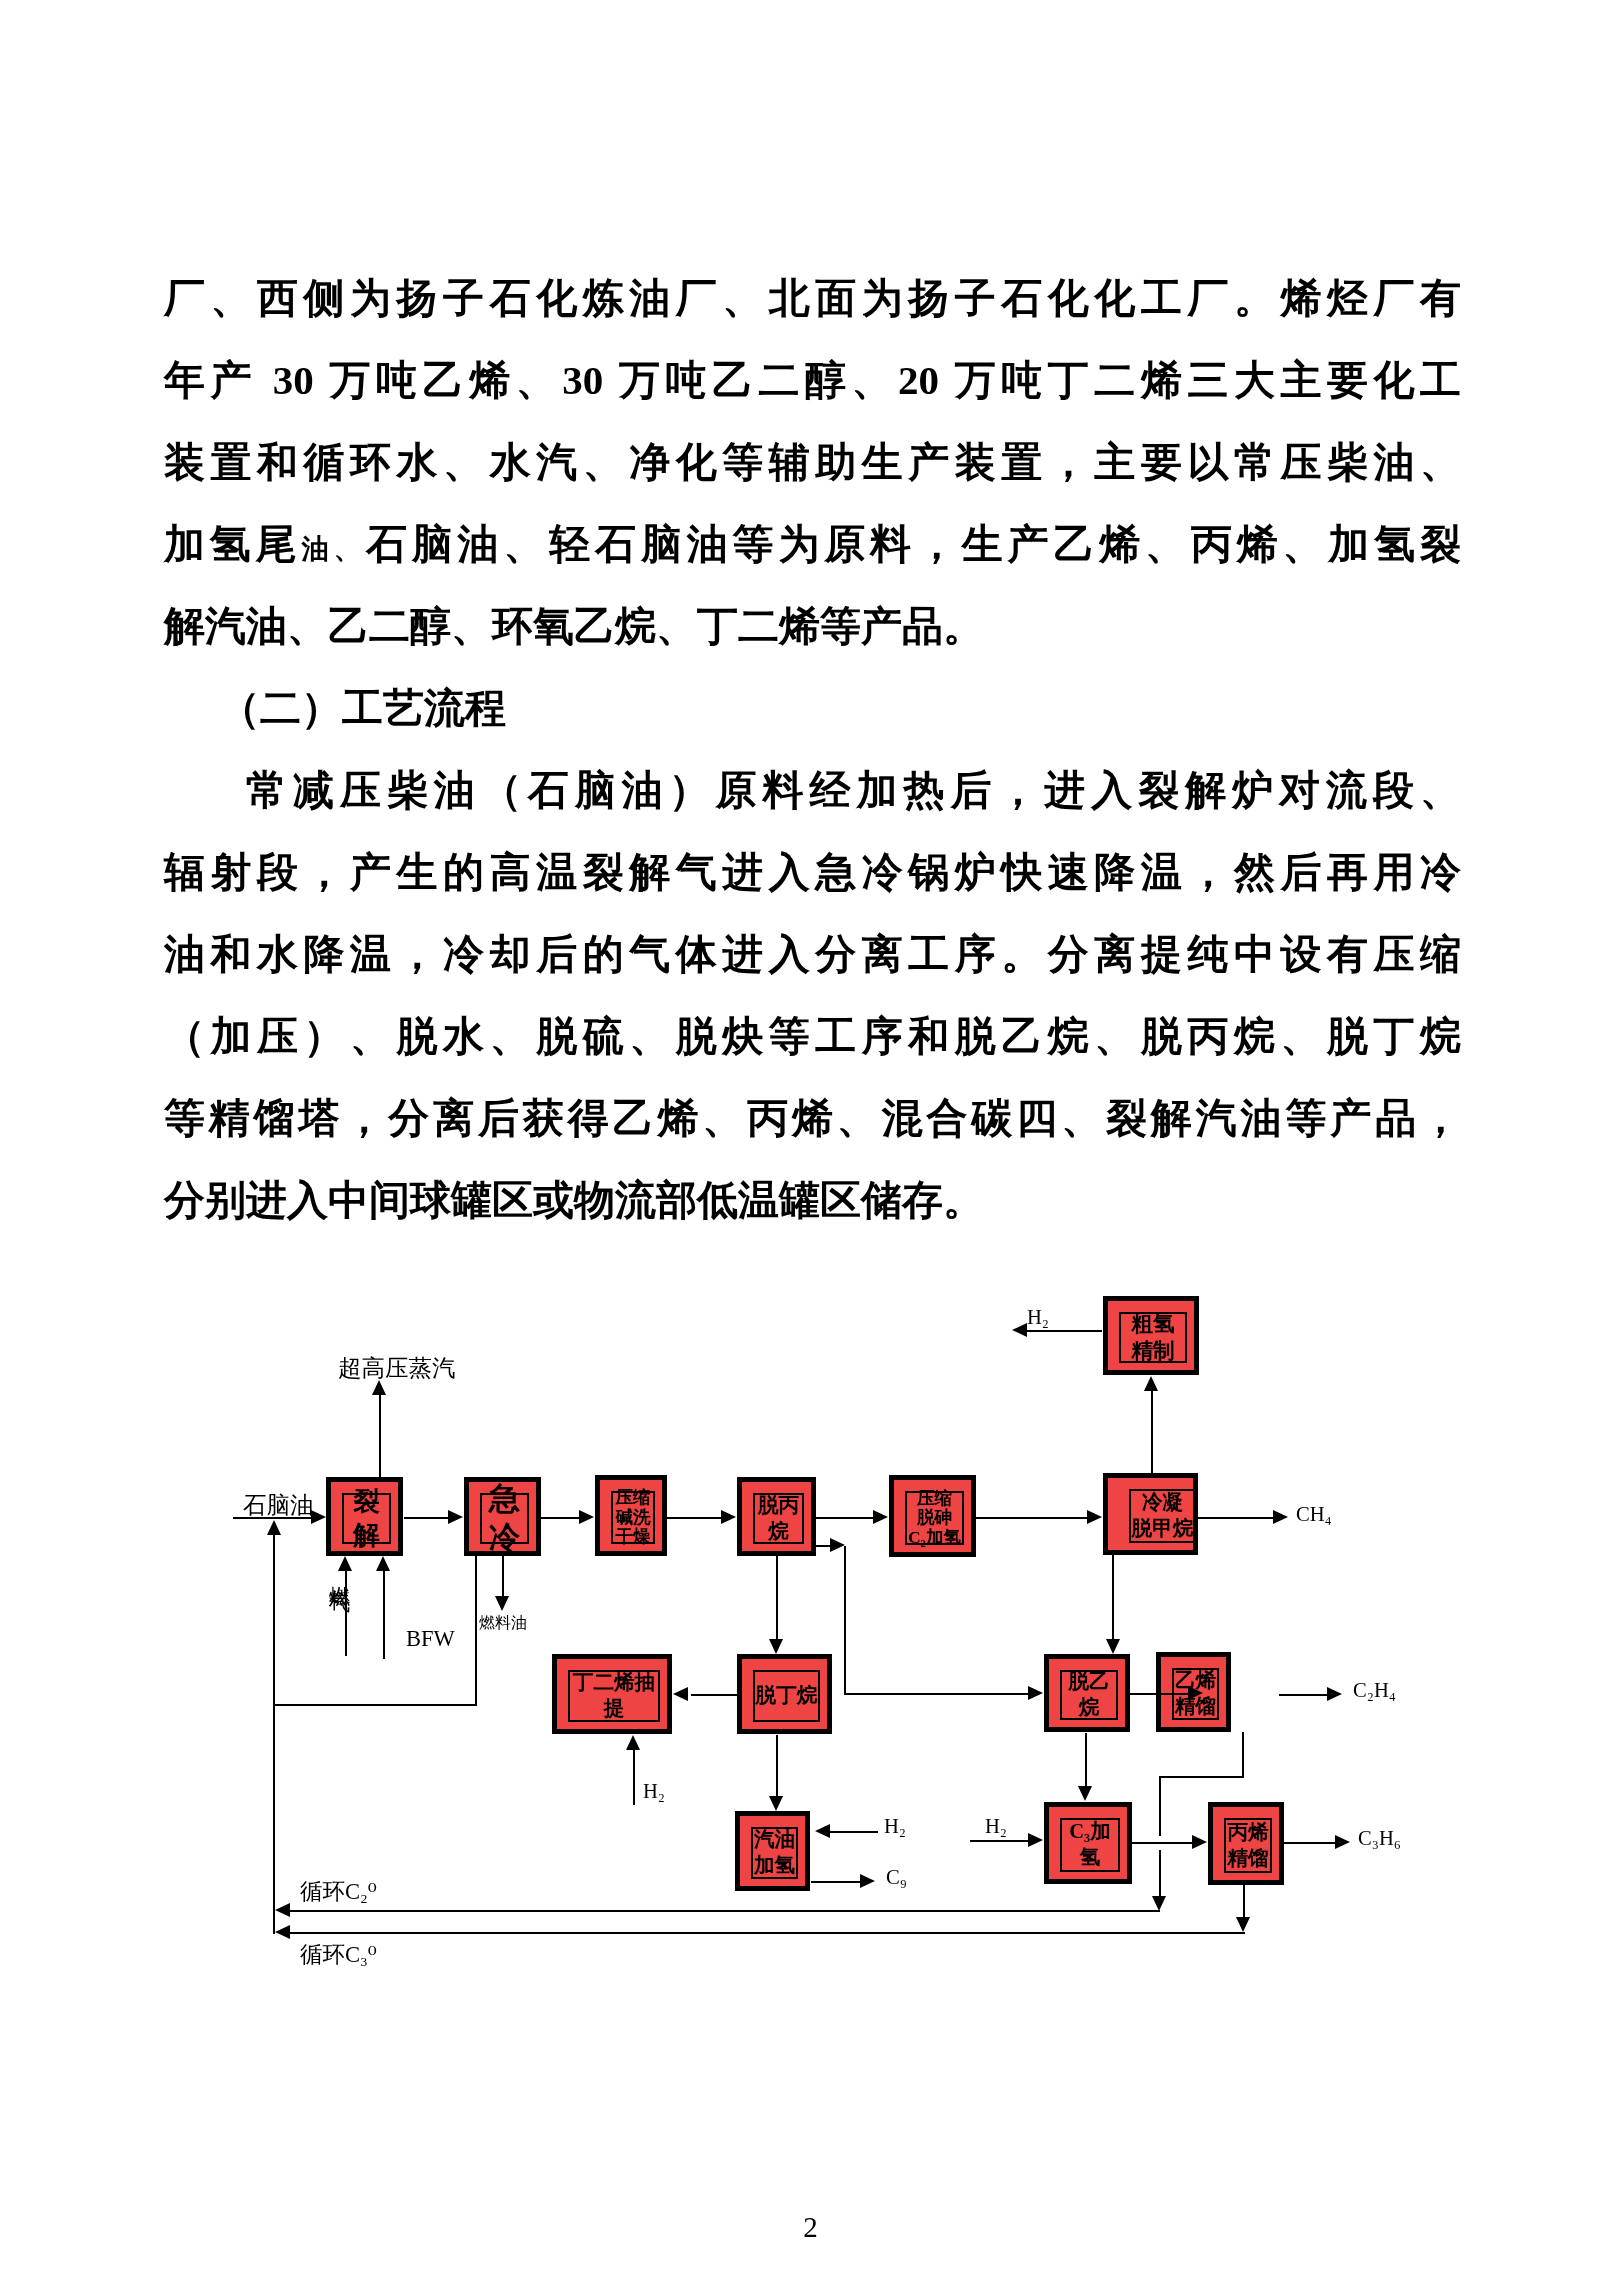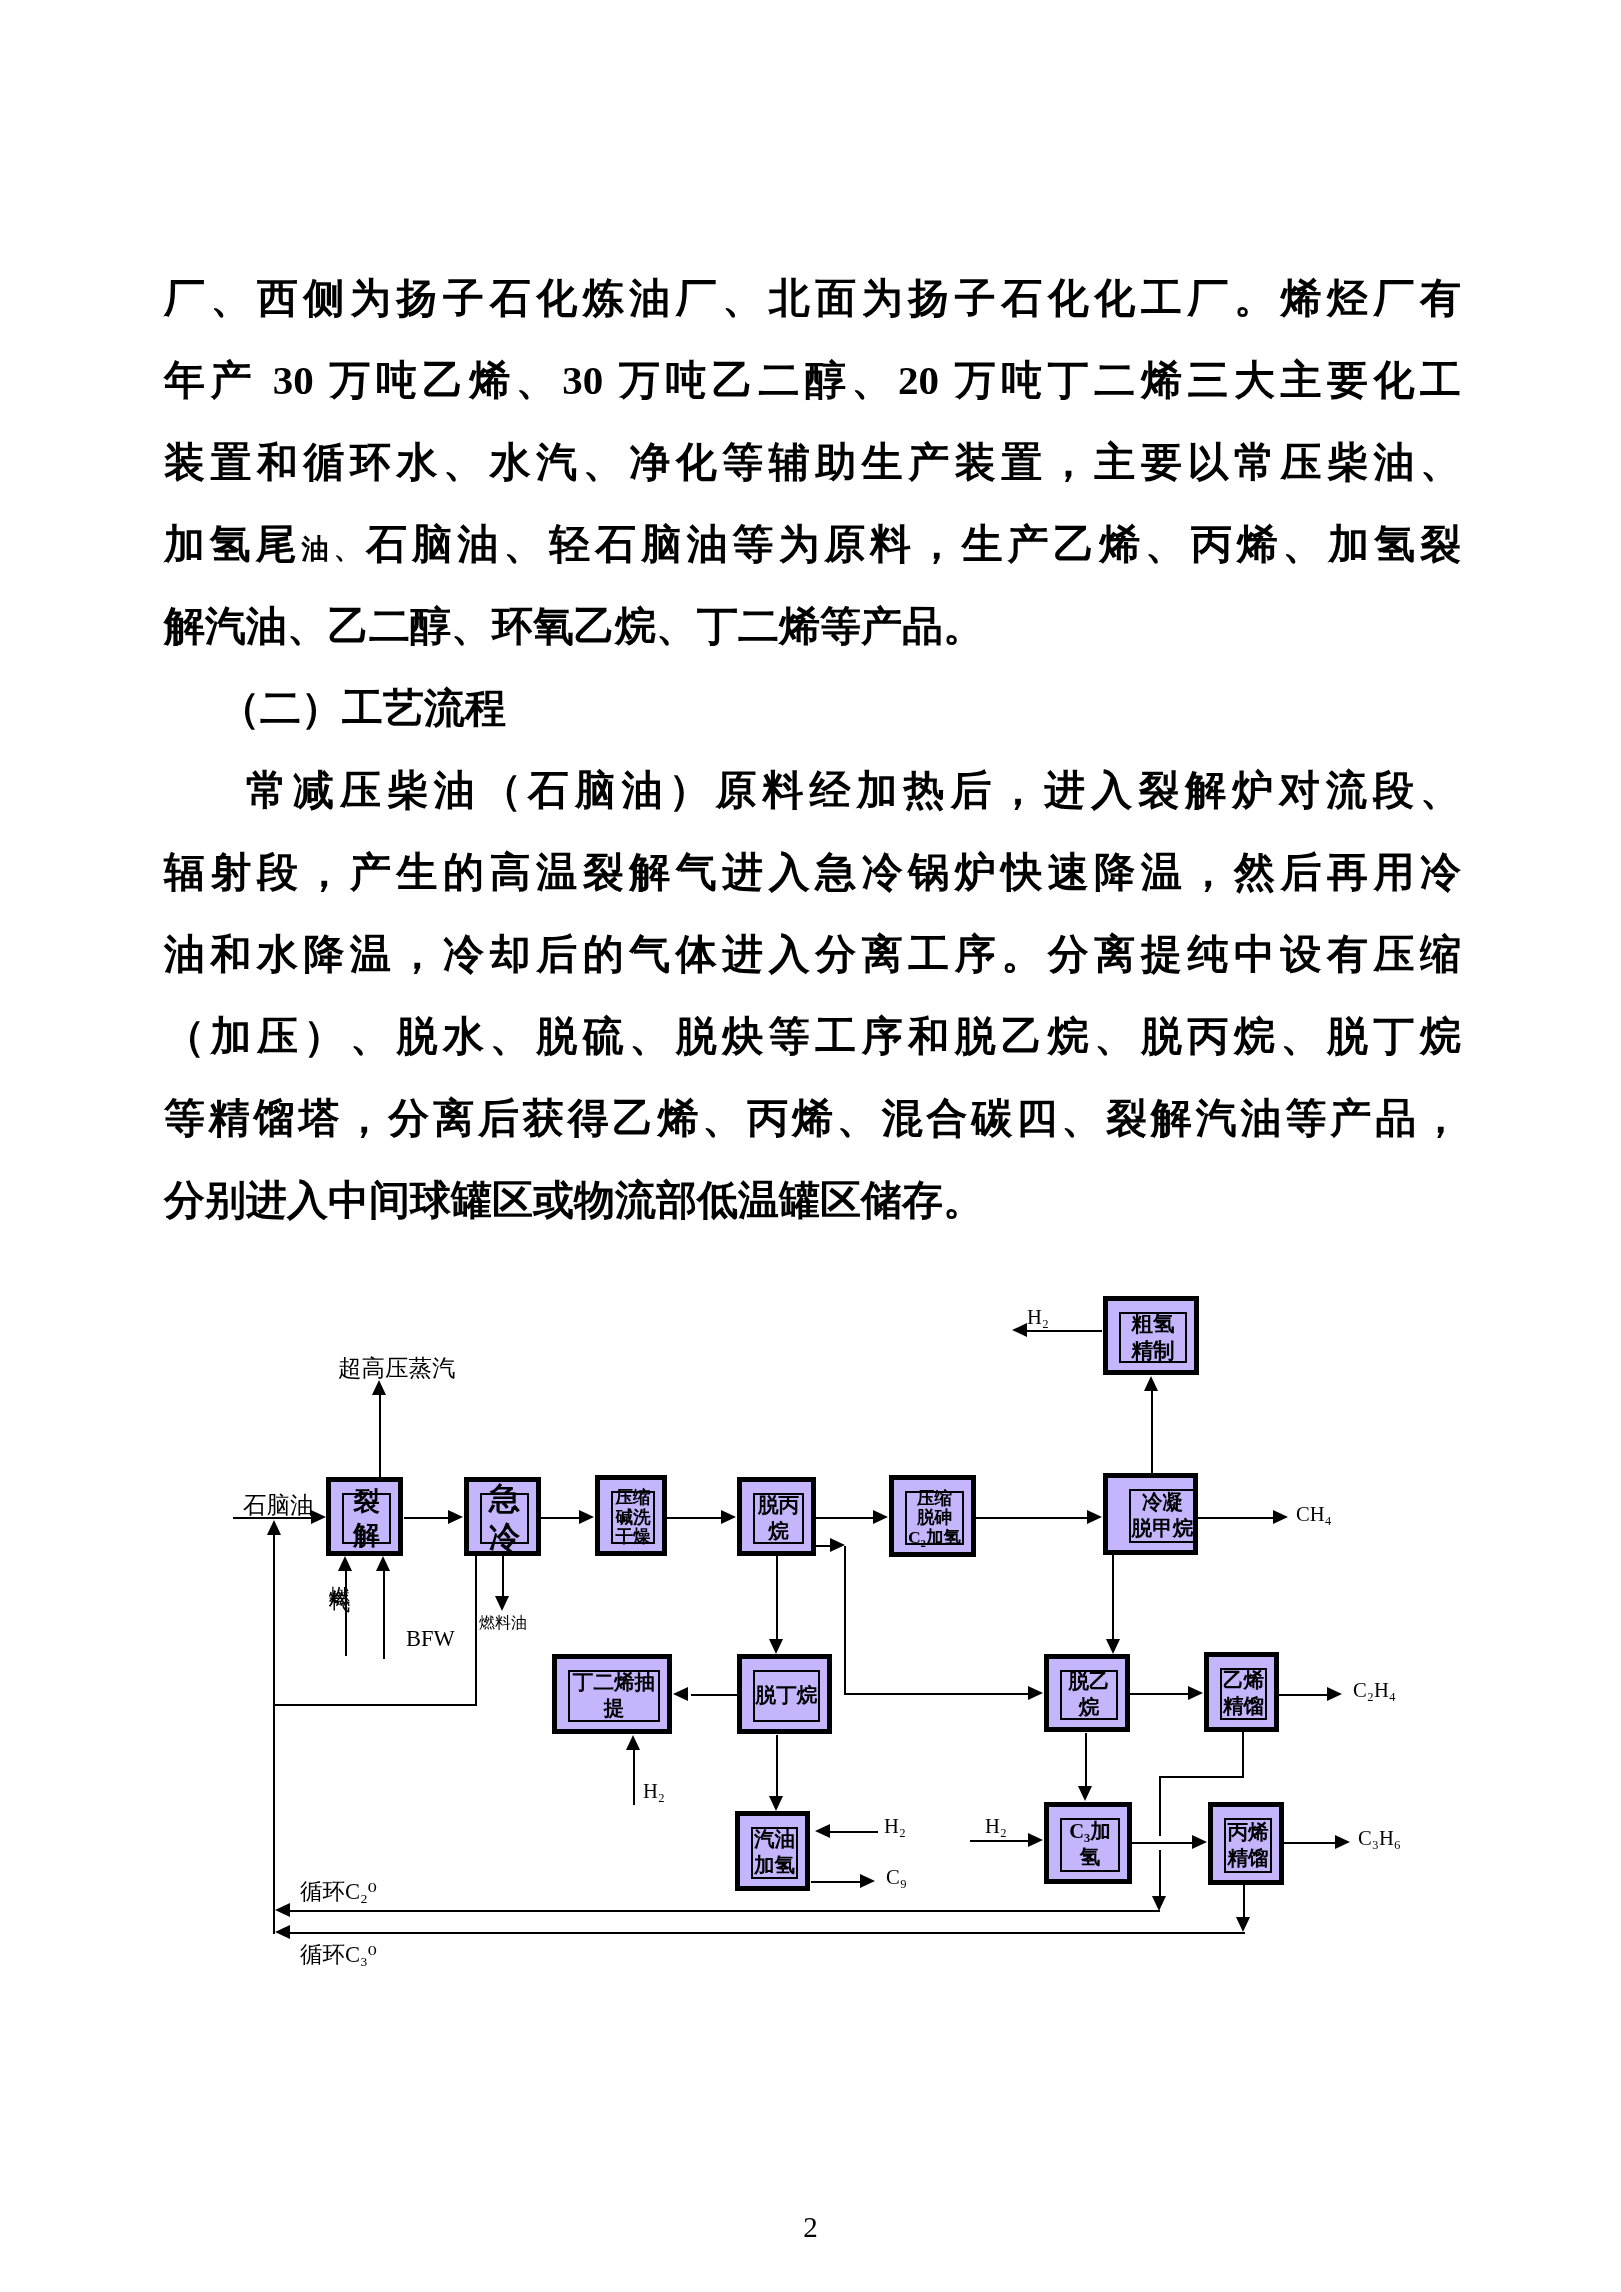--- a/index.html
+++ b/index.html
@@ -7,21 +7,21 @@
         font-family:"Liberation Serif","DejaVu Serif",serif;color:#000;}
   
   .doc{position:absolute;left:164px;top:257px;width:1297px;font-size:41px;line-height:82px;
        font-weight:600;letter-spacing:0;}
   .ln{height:82px;white-space:nowrap;}
   .ln.j{white-space:normal;text-align:justify;text-align-last:justify;}
   .ln .sm{font-size:27.4px;}
   .ind2{padding-left:82px;}
   .ind1{padding-left:55px;}
   
-  .box{position:absolute;border:5.9px solid #000;background:#c4b5fd;padding:11px;box-sizing:border-box;}
+  .box{position:absolute;border:5.9px solid #000;background:#ef4444;padding:11px;box-sizing:border-box;}
   .bi{border:2px solid #000;width:100%;height:100%;display:flex;align-items:center;justify-content:center;
       text-align:center;white-space:pre-line;font-weight:600;line-height:1.25;}
   .lbl{position:absolute;white-space:nowrap;font-weight:500;}
   .vtxt{writing-mode:vertical-rl;text-orientation:upright;letter-spacing:2.9px;}
   .hl{position:absolute;height:2px;background:#000;}
   .vl{position:absolute;width:2px;background:#000;}
   .ar,.al,.au,.ad{position:absolute;width:0;height:0;}
   .ar{border-left:15.7px solid #000;border-top:7.8px solid transparent;border-bottom:7.8px solid transparent;}
   .al{border-right:15.7px solid #000;border-top:7.8px solid transparent;border-bottom:7.8px solid transparent;}
   .au{border-bottom:15.7px solid #000;border-left:7.8px solid transparent;border-right:7.8px solid transparent;}
@@ -79,21 +79,21 @@
       </div>
     <div class="box" style="left:552px;top:1654px;width:120px;height:80px;">
         <div class="bi" style="font-size:20.6px;">丁二烯抽提</div>
       </div>
     <div class="box" style="left:737px;top:1654px;width:95px;height:80px;">
         <div class="bi" style="font-size:20.6px;">脱丁烷</div>
       </div>
     <div class="box" style="left:1044px;top:1654px;width:86px;height:78px;">
         <div class="bi" style="font-size:20.6px;">脱乙烷</div>
       </div>
-    <div class="box" style="left:1204px;top:1652px;width:75px;height:80px;">
+    <div class="box" style="left:1156px;top:1652px;width:75px;height:80px;">
         <div class="bi" style="font-size:20.6px;">乙烯
 精馏</div>
       </div>
     <div class="box" style="left:735px;top:1811px;width:75px;height:80px;">
         <div class="bi" style="font-size:20.6px;">汽油
 加氢</div>
       </div>
     <div class="box" style="left:1044px;top:1802px;width:88px;height:82px;">
         <div class="bi" style="font-size:20.6px;">C₃加氢</div>
       </div>

